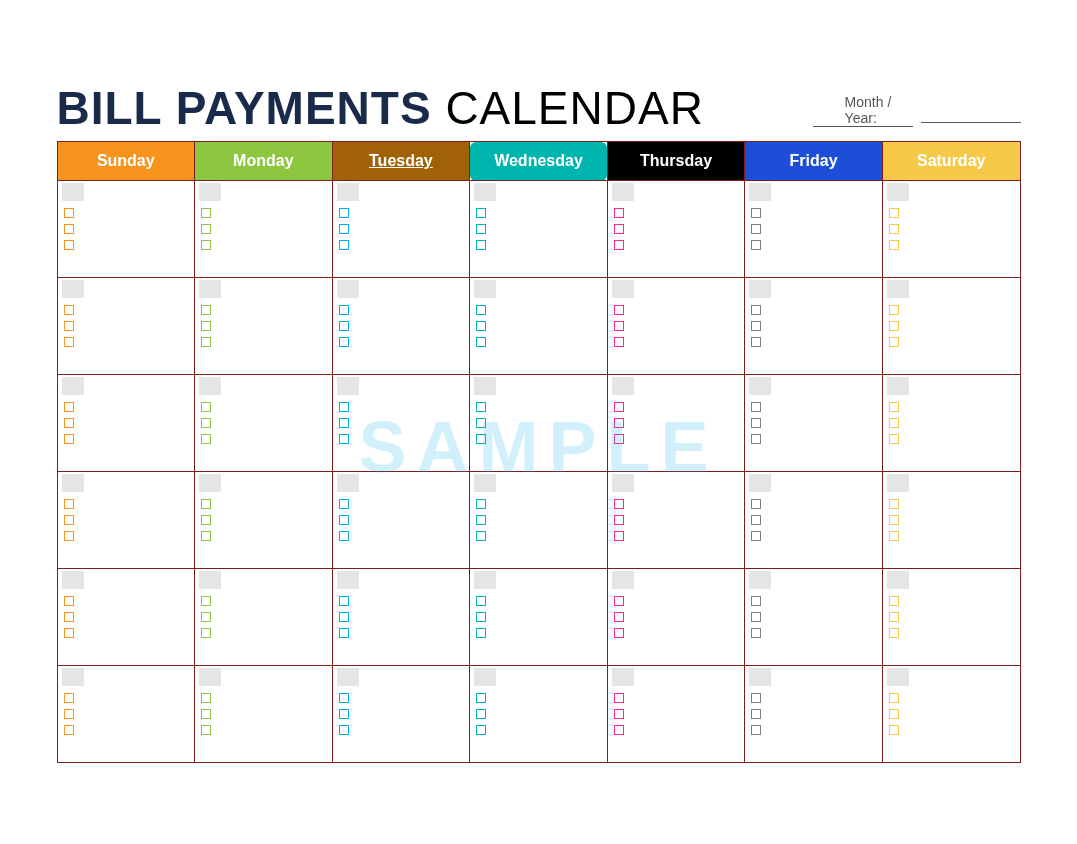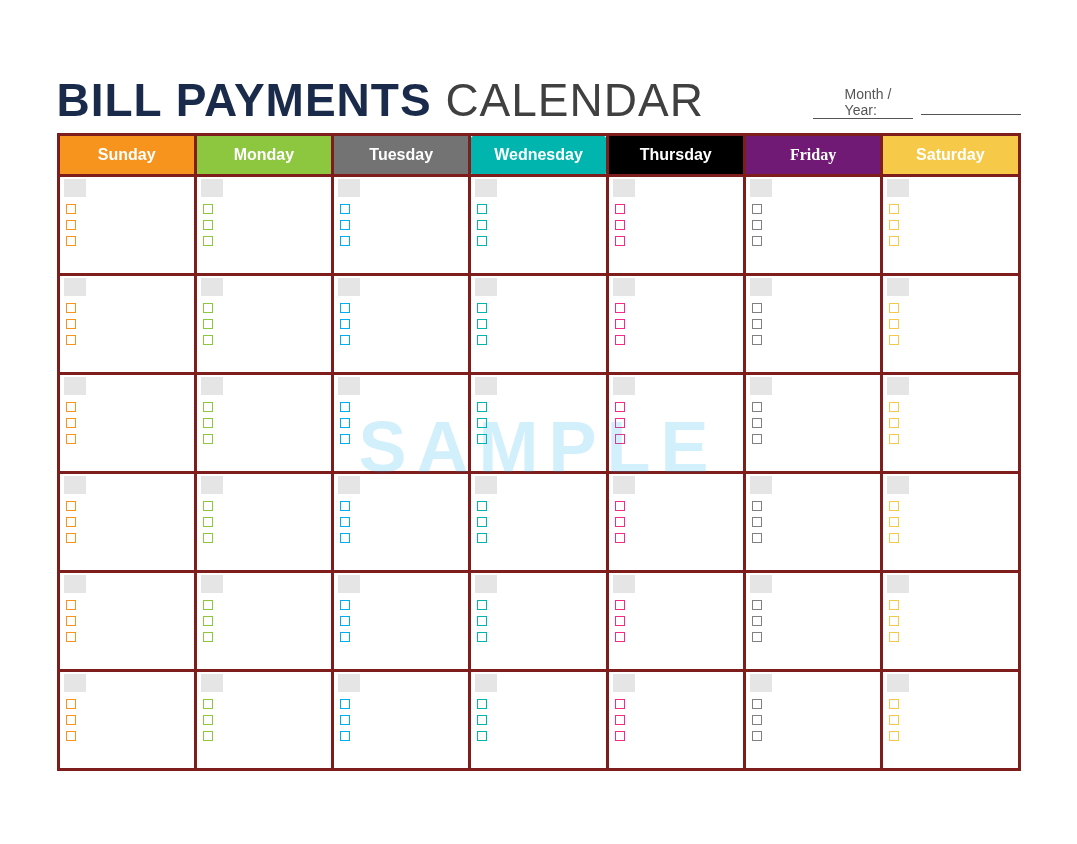--- a/index.html
+++ b/index.html
@@ -27,21 +27,21 @@
     .title {
       font-size: 46px;
       font-weight: 900;
       color: #1a2a4a;
       text-transform: uppercase;
       letter-spacing: 1px;
       line-height: 1;
     }
     .title-light {
       font-weight: 300;
-      color: #404040;
+      color: #000000;
       font-size: 46px;
     }
     .month-year {
       font-size: 14px;
       color: #555;
       padding-bottom: 4px;
     }
     .month-year span {
       display: inline-block;
       border-bottom: 1.5px solid #555;
@@ -50,37 +50,37 @@
       padding-left: 32px;
     }
 
     
     .calendar {
       width: 100%;
       border-collapse: collapse;
       border: 1.5px solid #ccc;
     }
     .calendar th, .calendar td {
-      border: 3px solid #7f1d1d;
+      border: 1px solid #7f1d1d;
     }
     
     .calendar thead th {
       text-align: center;
       font-weight: 700;
       font-size: 16px;
       color: #fff;
       padding: 10px 0;
       text-transform: none;
     }
     .th-sun  { background: #f7941d; }
     .th-mon  { background: #8dc63f; }
-    .th-tue  { background: #737373; }
+    .th-tue  { background: #a16207; text-decoration: underline; }
     .th-wed  { background: #00b5ad; border-radius: 6px; }
     .th-thu  { background: #000000; }
-    .th-fri  { background: #701a75; font-family: Liberation Serif, serif; }
+    .th-fri  { background: #1d4ed8; }
     .th-sat  { background: #f7c948; margin-top: 28px; }
 
     
     .week-row td {
       width: calc(100% / 7);
       vertical-align: top;
       padding: 0;
     }
     .day-cell {
       min-height: 96px;

